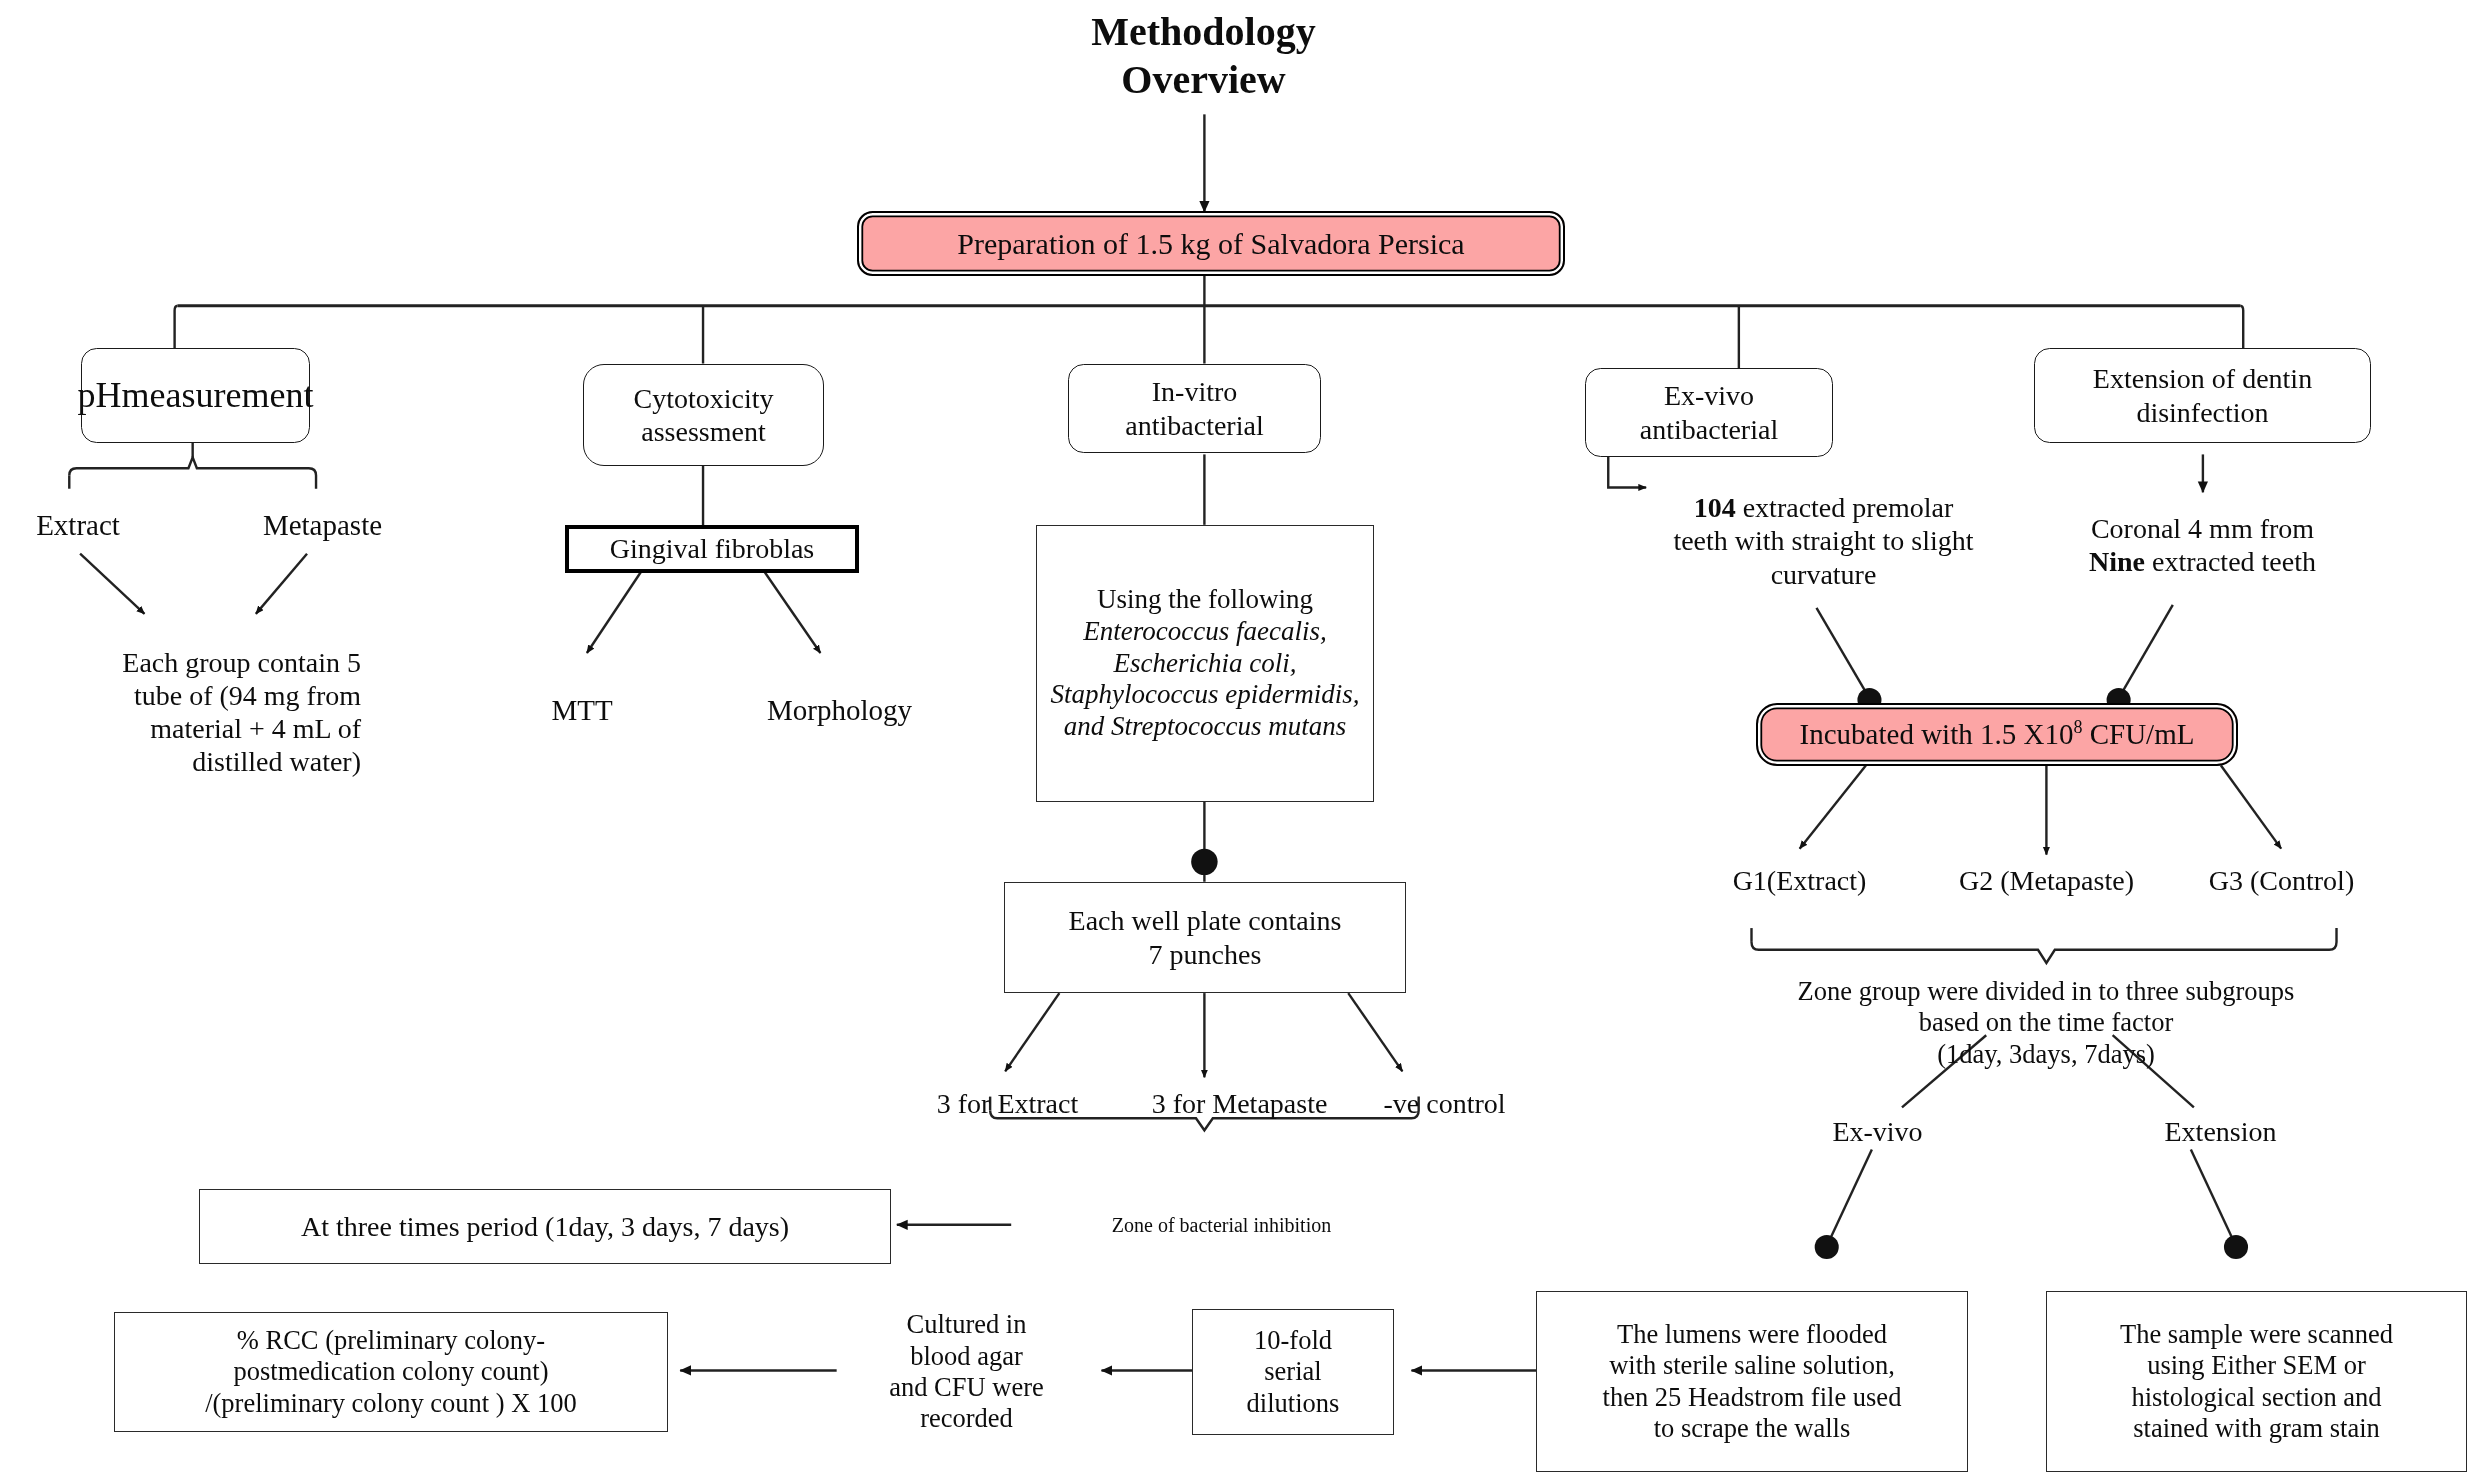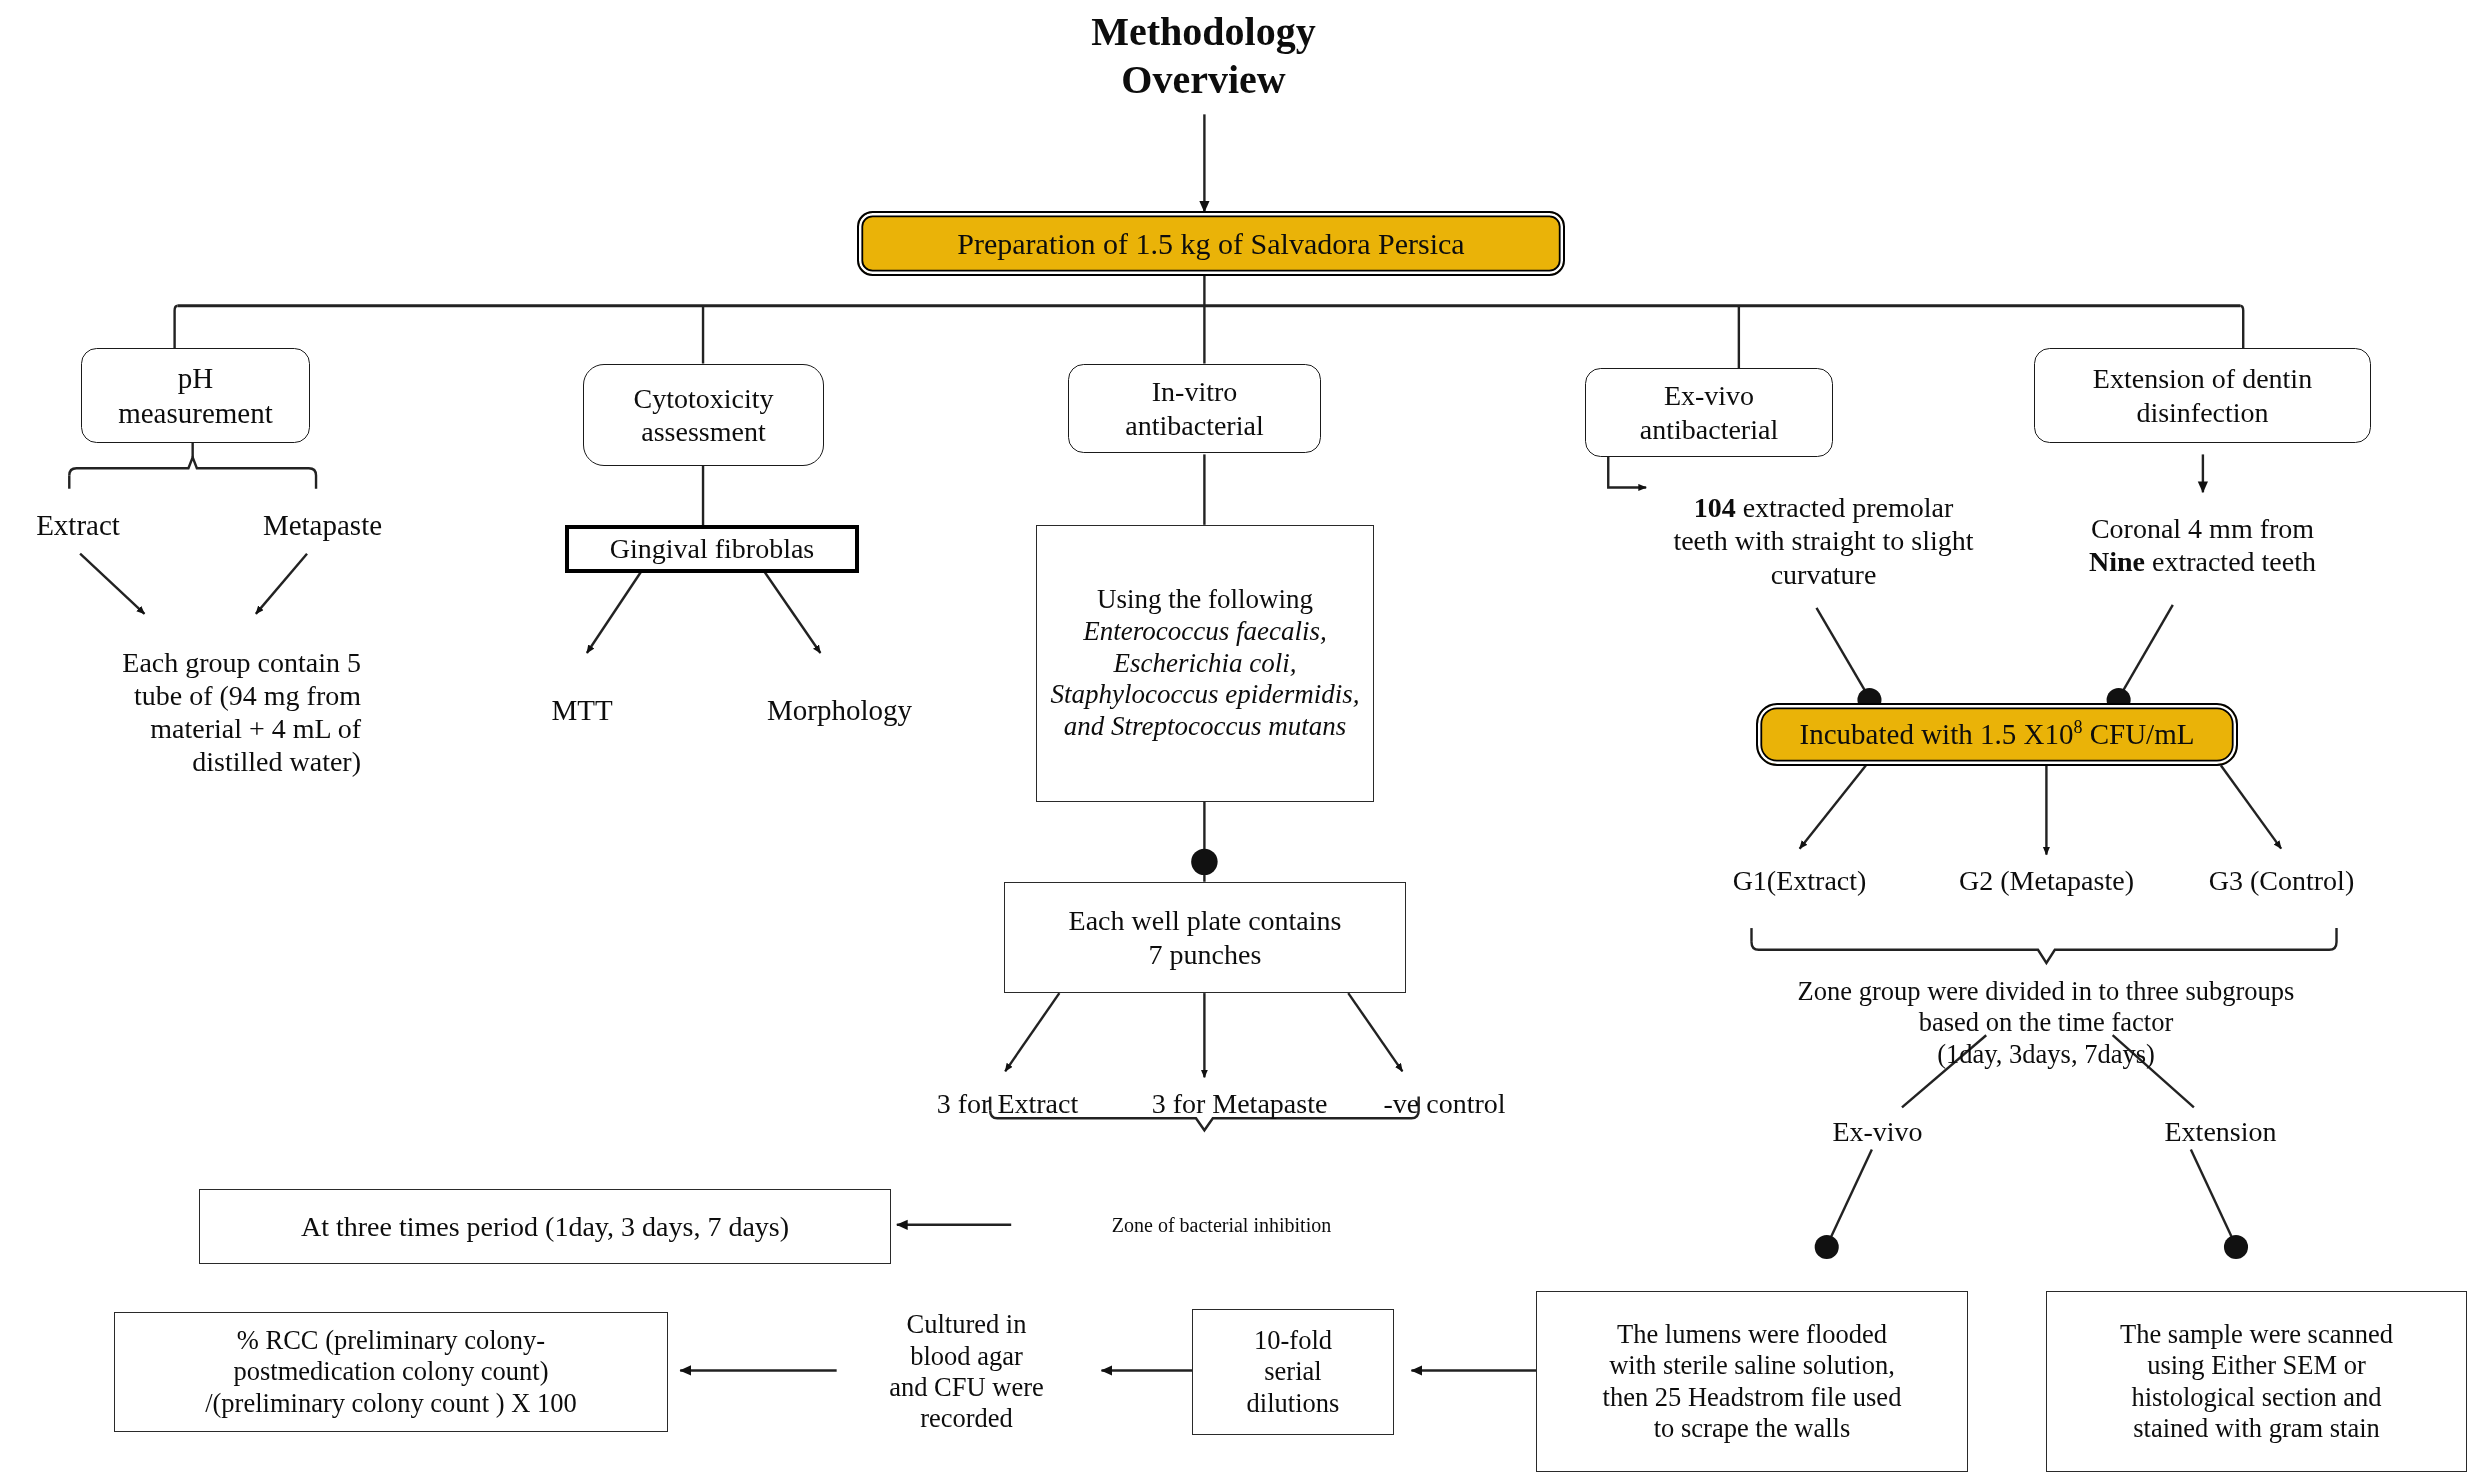--- a/index.html
+++ b/index.html
@@ -3,21 +3,21 @@
 <meta charset="utf-8">
 <style>
   html,body{margin:0;padding:0;background:#ffffff;}
   body{font-family:"Liberation Serif","DejaVu Serif",serif;}
   #root{position:relative;width:2475px;height:1483px;background:#fff;overflow:hidden;}
   svg#wires{position:absolute;left:0;top:0;width:2475px;height:1483px;pointer-events:none;}
   .node{position:absolute;box-sizing:border-box;display:flex;align-items:center;justify-content:center;text-align:center;color:#0d0d0d;line-height:1.18;}
   .rounded{border:1.8px solid #1a1a1a;border-radius:15.6px;background:#fff;}
   .rect{border:1.8px solid #2a2a2a;background:#fff;}
   .rect-thick{border:4.2px solid #000;background:#fff;}
-  .double{border:2.4px solid #000;border-radius:15.6px;background:#eab308;box-shadow:inset 0 0 0 2.4px #fff, inset 0 0 0 4.2px #000;}
+  .double{border:2.4px solid #000;border-radius:15.6px;background:#fca5a5;box-shadow:inset 0 0 0 2.4px #fff, inset 0 0 0 4.2px #000;}
   .plain{background:transparent;}
   .title{font-weight:bold;}
   .ital{font-style:italic;}
   .bld{font-weight:bold;}
   sup{font-size:0.62em;vertical-align:super;line-height:0;}
 </style>
 </head>
 <body>
 
 <div id="root">
@@ -106,21 +106,21 @@
 
   <div class="node plain title" style="left:1017px;top:0px;width:373px;height:111px;font-size:40px;flex-direction:column;">
     <div>Methodology</div>
     <div>Overview</div>
   </div>
 
   <div class="node double" style="left:857px;top:211px;width:708px;height:65px;font-size:30px;">
     <span>Preparation of 1.5 kg of Salvadora Persica</span>
   </div>
 
-  <div class="node rounded" style="left:81px;top:348px;width:229px;height:95px;font-size:29px;flex-direction:column;">
+  <div class="node rounded" style="left:81px;top:348px;width:229px;height:95px;font-size:36px;flex-direction:row;">
     <div>pH</div>
     <div>measurement</div>
   </div>
 
   <div class="node rounded" style="left:583px;top:364px;width:241px;height:102px;font-size:28px;flex-direction:column;border-radius:21px;">
     <div>Cytotoxicity</div>
     <div>assessment</div>
   </div>
 
   <div class="node rounded" style="left:1068px;top:364px;width:253px;height:89px;font-size:28px;flex-direction:column;">

